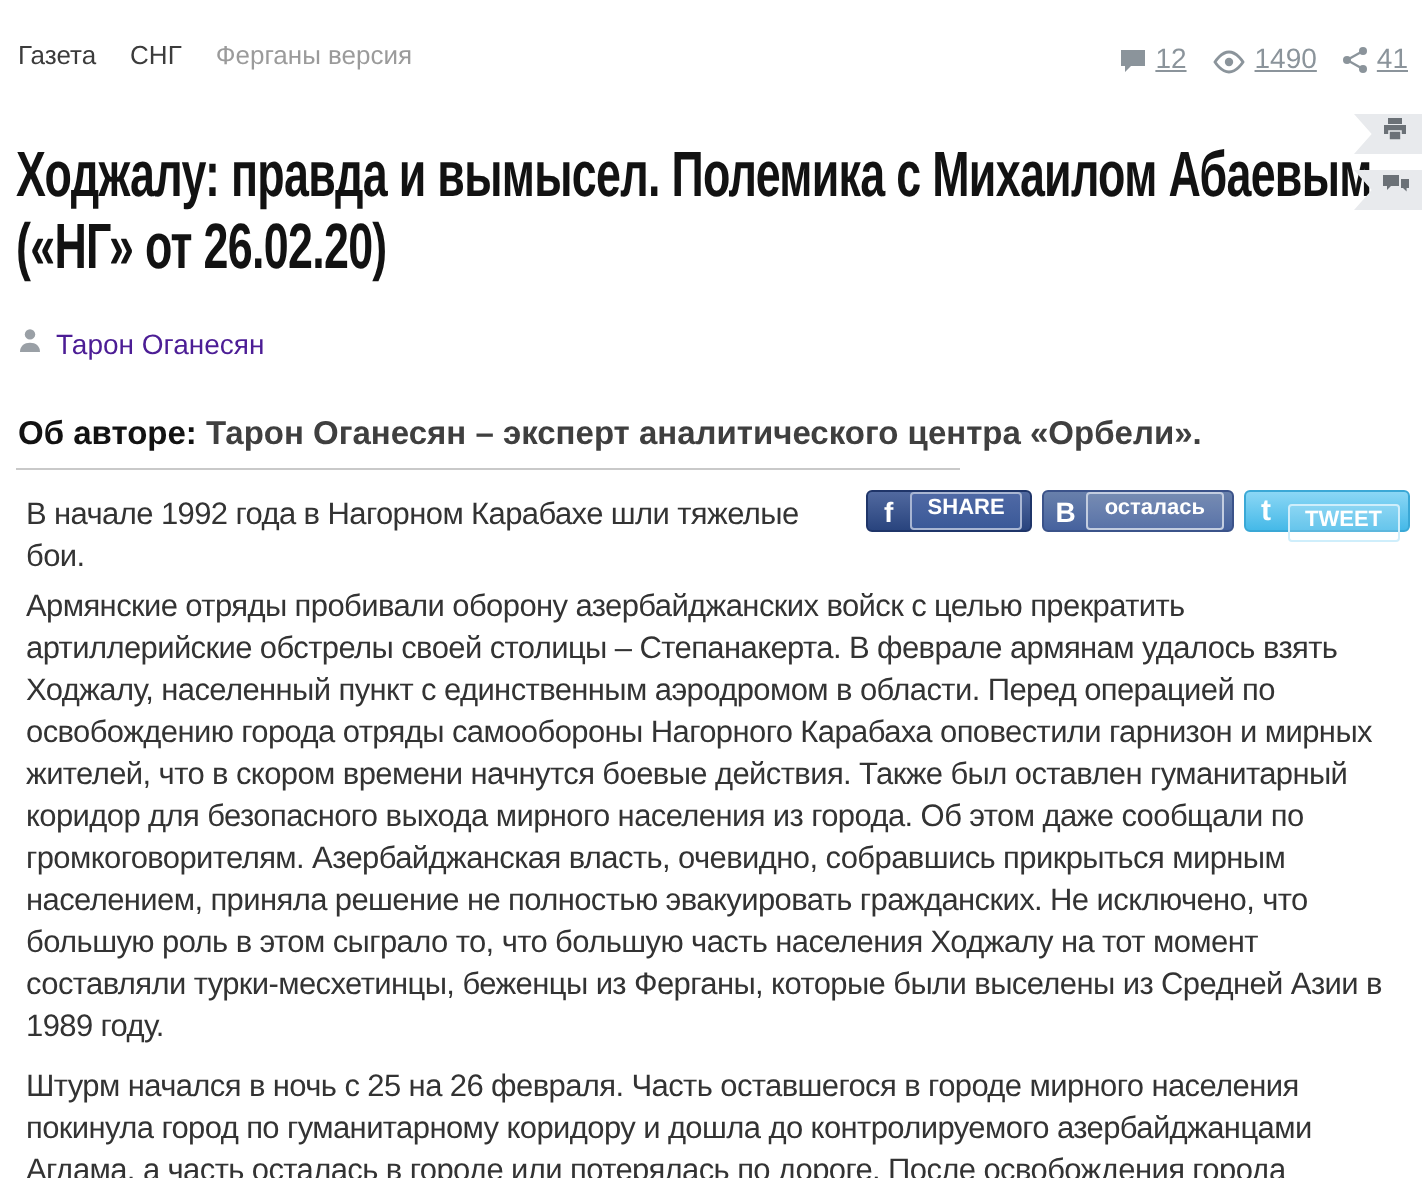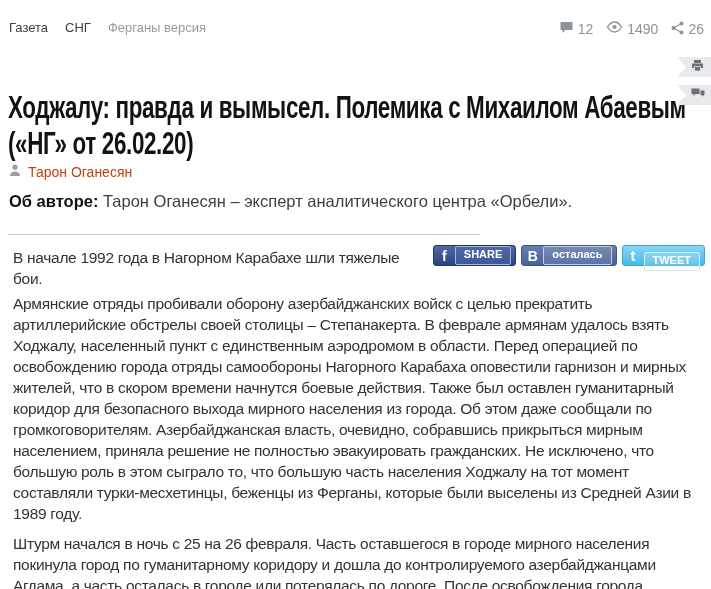--- a/index.html
+++ b/index.html
@@ -11,49 +11,49 @@
   .page{position:relative;width:711px;height:589px;background:#fff;}
 
   
   .topbar{position:absolute;top:20px;left:9px;font-size:13px;display:flex;gap:17px;}
   .topbar a{color:#3c3c3c;text-decoration:none;cursor:pointer;}
   .topbar a.muted{color:#9b9b9b;}
 
   
   .stats{position:absolute;top:21px;right:7px;display:flex;align-items:center;gap:13px;
          color:#8b949b;font-size:14px;}
-  .stat{display:flex;align-items:flex-start;gap:4px;}
+  .stat{display:flex;align-items:flex-end;gap:4px;text-decoration:underline;}
   .stat svg{display:block;}
 
   
   .date{position:absolute;top:57px;left:9px;font-size:13.5px;color:#9a9fa3;}
 
   
-  .title{position:absolute;top:89px;left:8px;width:703px;overflow:hidden;}
+  .title{position:absolute;top:69px;left:8px;width:703px;overflow:hidden;}
   .title-line{
     display:block;white-space:nowrap;
     font-size:32px;font-weight:700;color:#121212;line-height:36px;
     letter-spacing:-0.5px;
     transform:scaleX(0.70);transform-origin:0 50%;
   }
 
   
   .flag{position:absolute;right:0;width:34px;height:20px;background:#e8eaed;
         clip-path:polygon(0 0,100% 0,100% 100%,0 100%,26% 50%);
         display:flex;align-items:center;justify-content:center;padding-left:7px;
         box-sizing:border-box;cursor:pointer;z-index:5;}
   .flag-print{top:57px;}
   .flag-comments{top:85px;}
 
   
   .author{position:absolute;top:164px;left:9px;display:flex;align-items:center;gap:7px;
-          font-size:14px;color:#c2410c;cursor:pointer;}
+          font-size:14px;color:#4c1d95;cursor:pointer;}
 
   
-  .about{position:absolute;top:192px;left:9px;font-size:16.5px;color:#3f3f3f;}
+  .about{position:absolute;top:208px;left:9px;font-size:16.5px;color:#3f3f3f;font-weight:bold;}
   .about b{color:#121212;}
 
   
   .divider{position:absolute;top:234px;left:8px;width:472px;border-top:1px solid #c9c9c9;}
 
   
   .content{position:absolute;top:243px;left:9px;width:696px;
            font-size:15.5px;line-height:21px;color:#333;letter-spacing:-0.3px;}
   .content p{margin:4px;}
   .content p.gap{margin-top:9px;}
@@ -104,21 +104,21 @@
     </span>
     <span class="stat">
       <span>
         <svg width="13" height="14" viewBox="0 0 13 14">
           <circle cx="10.5" cy="2.5" r="2" fill="#8b949b"></circle>
           <circle cx="2.5" cy="7" r="2" fill="#8b949b"></circle>
           <circle cx="10.5" cy="11.5" r="2" fill="#8b949b"></circle>
           <path d="M2.5 7l8-4.5M2.5 7l8 4.5" stroke="#8b949b" stroke-width="1.2" fill="none"></path>
         </svg>
       </span>
-      <span>26</span>
+      <span>41</span>
     </span>
   </div>
 
 
   <div class="flag flag-print">
     <span>
       <svg width="13" height="12" viewBox="0 0 13 12">
         <path d="M3 0h7v3H3z" fill="#6b7177"></path>
         <path d="M1 3.5h11v4.5H1z" fill="#6b7177"></path>
         <path d="M3.5 6.5h6V11h-6z" fill="#6b7177" stroke="#e8eaed" stroke-width="0.8"></path>

